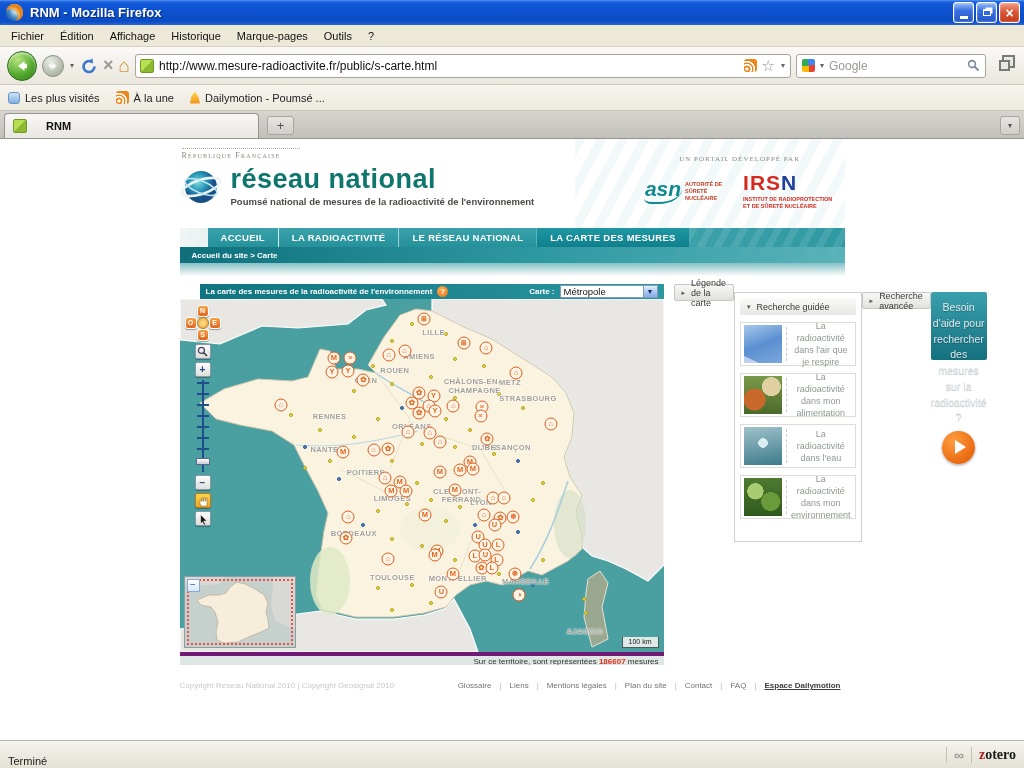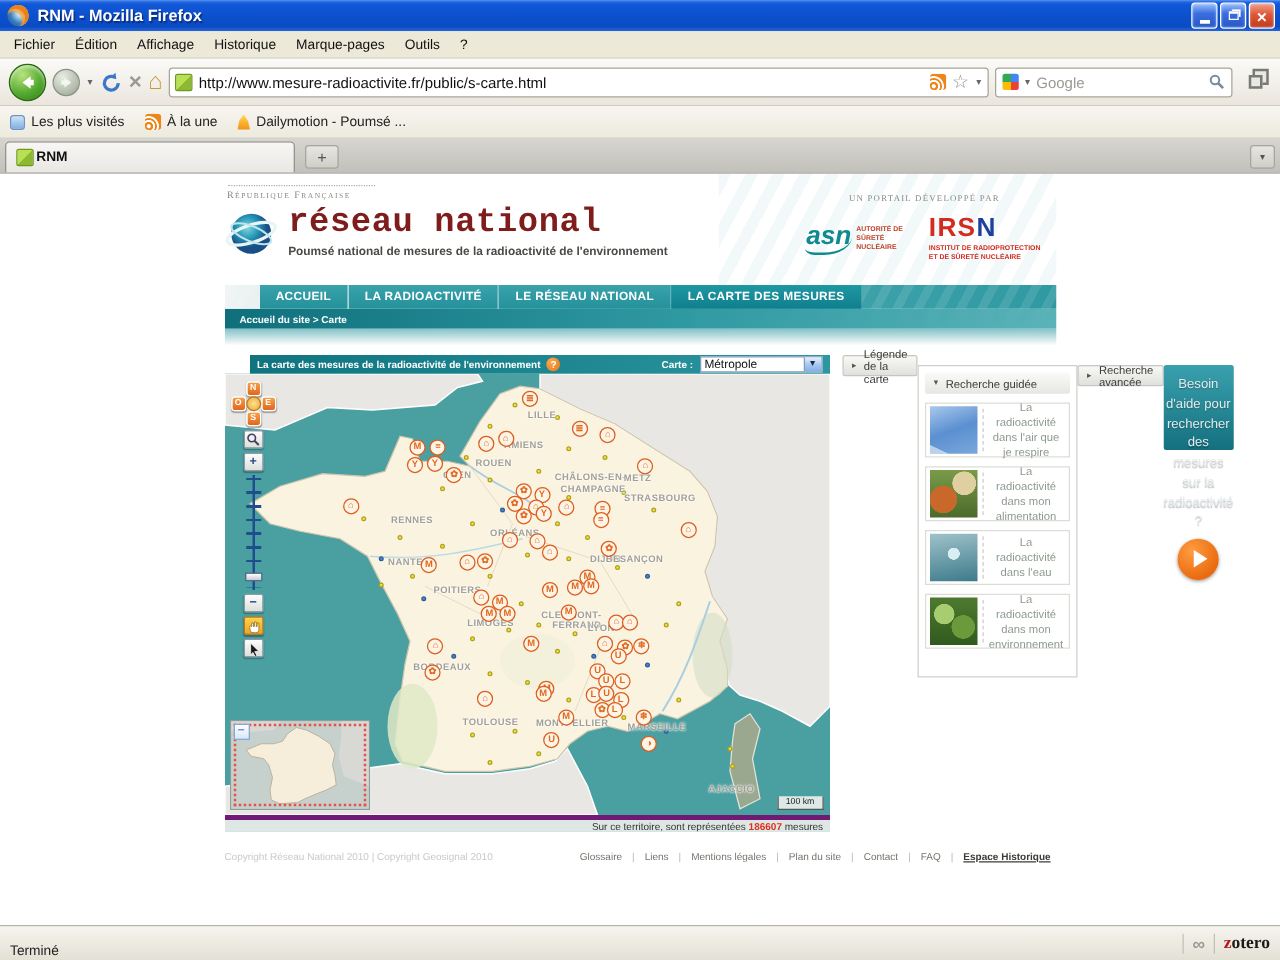--- a/index.html
+++ b/index.html
@@ -44,35 +44,35 @@
   .searchph{color:#9a9a94;font-size:12px;flex:1;}
   .pagesbtn{width:26px;height:26px;display:flex;align-items:center;justify-content:center;flex:none;}
   .sq2{width:11px;height:11px;border:2px solid #7a7a74;background:#e8e8e4;box-shadow:4px -4px 0 -1px #e8e8e4,4px -4px 0 1px #7a7a74;}
 
   .bookmarksbar{height:26px;background:linear-gradient(#f7f5ef,#edeade);border-bottom:1px solid #c9c5b8;display:flex;align-items:center;padding-left:8px;gap:16px;font-size:11px;color:#222;}
   .bm{display:flex;align-items:center;gap:5px;}
   .bm-mag{width:12px;height:12px;border-radius:3px;background:linear-gradient(#cfe4f8,#7fb0e0);border:1px solid #6a94c4;}
   .bm-flame{width:10px;height:12px;background:linear-gradient(#ffd84a,#f09018);clip-path:polygon(50% 0,85% 45%,100% 100%,0 100%,15% 40%);}
 
   .tabstrip{height:28px;background:linear-gradient(#d7d5d0,#c2c0bb);border-bottom:1px solid #96948e;display:flex;align-items:flex-end;padding:0 4px;position:relative;}
-  .tab{width:232px;height:25px;background:linear-gradient(#f8f7f5,#e9e7e2);border:1px solid #96948e;border-bottom:none;border-radius:4px 4px 0 0;display:flex;align-items:center;gap:2px;padding:0 8px;font-size:11px;font-weight:bold;color:#111;}
+  .tab{width:255px;height:25px;background:linear-gradient(#f8f7f5,#e9e7e2);border:1px solid #96948e;border-bottom:none;border-radius:4px 4px 0 0;display:flex;align-items:center;gap:19px;padding:0 8px;font-size:11px;font-weight:bold;color:#111;}
   .newtab{width:27px;height:19px;margin:0 0 3px 8px;background:linear-gradient(#e8e6e2,#d0cec9);border:1px solid #a8a6a0;border-radius:3px;text-align:center;line-height:17px;color:#555;font-size:13px;}
   .alltabs{position:absolute;right:4px;bottom:3px;width:20px;height:19px;background:linear-gradient(#e8e6e2,#d0cec9);border:1px solid #a8a6a0;border-radius:3px;text-align:center;line-height:17px;color:#555;font-size:8px;}
 
   
   .viewport{height:601px;background:#fff;position:relative;overflow:hidden;}
   .page{width:665px;margin:0 auto;position:relative;height:100%;padding-top:9px;}
   .deco{position:absolute;right:0;top:0;width:270px;height:118px;pointer-events:none;
     background:repeating-linear-gradient(118deg,rgba(40,150,160,.06) 0 9px,rgba(40,150,160,0) 9px 19px);}
 
   .site-head{display:flex;justify-content:space-between;height:80px;position:relative;}
   .rf{font-family:"Liberation Serif",serif;font-size:8px;letter-spacing:1.2px;color:#8a8a82;border-top:1px dotted #b0b0a8;padding-top:2px;width:118px;margin-left:2px;}
   .logo-row{display:flex;align-items:center;gap:9px;margin-top:6px;}
   .globe{flex:none;}
-  .logo-title{font-size:27px;font-weight:bold;color:#7f1d1d;letter-spacing:.5px;line-height:1;font-family:Liberation Mono, monospace;}
+  .logo-title{font-size:27px;font-weight:bold;color:#0f766e;letter-spacing:.5px;line-height:1;}
   .logo-sub{font-size:9.5px;font-weight:bold;color:#4a4a46;margin-top:3px;}
   .head-right{text-align:center;padding-top:7px;width:210px;}
   .portal{font-size:7px;letter-spacing:1px;color:#8a8a82;font-family:"Liberation Serif",serif;}
   .logos{display:flex;align-items:center;justify-content:center;gap:14px;margin-top:9px;}
   .asn{display:flex;align-items:center;gap:3px;}
   .asn-name{font-size:21px;font-weight:bold;font-style:italic;color:#0f8a8f;border-bottom:2px solid #0f8a8f;border-radius:0 0 60% 20%;line-height:.9;padding:2px 1px 3px;}
   .asn-cap{font-size:5.5px;color:#c04028;text-align:left;line-height:1.25;font-weight:bold;}
   .irsn{text-align:left;}
   .irsn-name{font-size:21px;font-weight:bold;color:#d42b1f;letter-spacing:1px;line-height:1;}
   .irsn-name b{color:#1f3f9e;}
@@ -573,21 +573,21 @@
 
     <div class="page-footer">
       <span class="copyright">Copyright Réseau National 2010   |   Copyright Geosignal 2010</span>
       <ul class="flinks">
         <li><span>Glossaire</span></li>
         <li><span>Liens</span></li>
         <li><span>Mentions légales</span></li>
         <li><span>Plan du site</span></li>
         <li><span>Contact</span></li>
         <li><span>FAQ</span></li>
-        <li class="strong"><span>Espace Historique</span></li>
+        <li class="strong"><span>Espace Dailymotion</span></li>
       </ul>
     </div>
   </div>
 </div>
 
 <div class="statusbar">
   <span class="lft">Terminé</span>
   <span class="zsep"></span>
   <span class="zinf">∞</span>
   <span class="zsep"></span>

